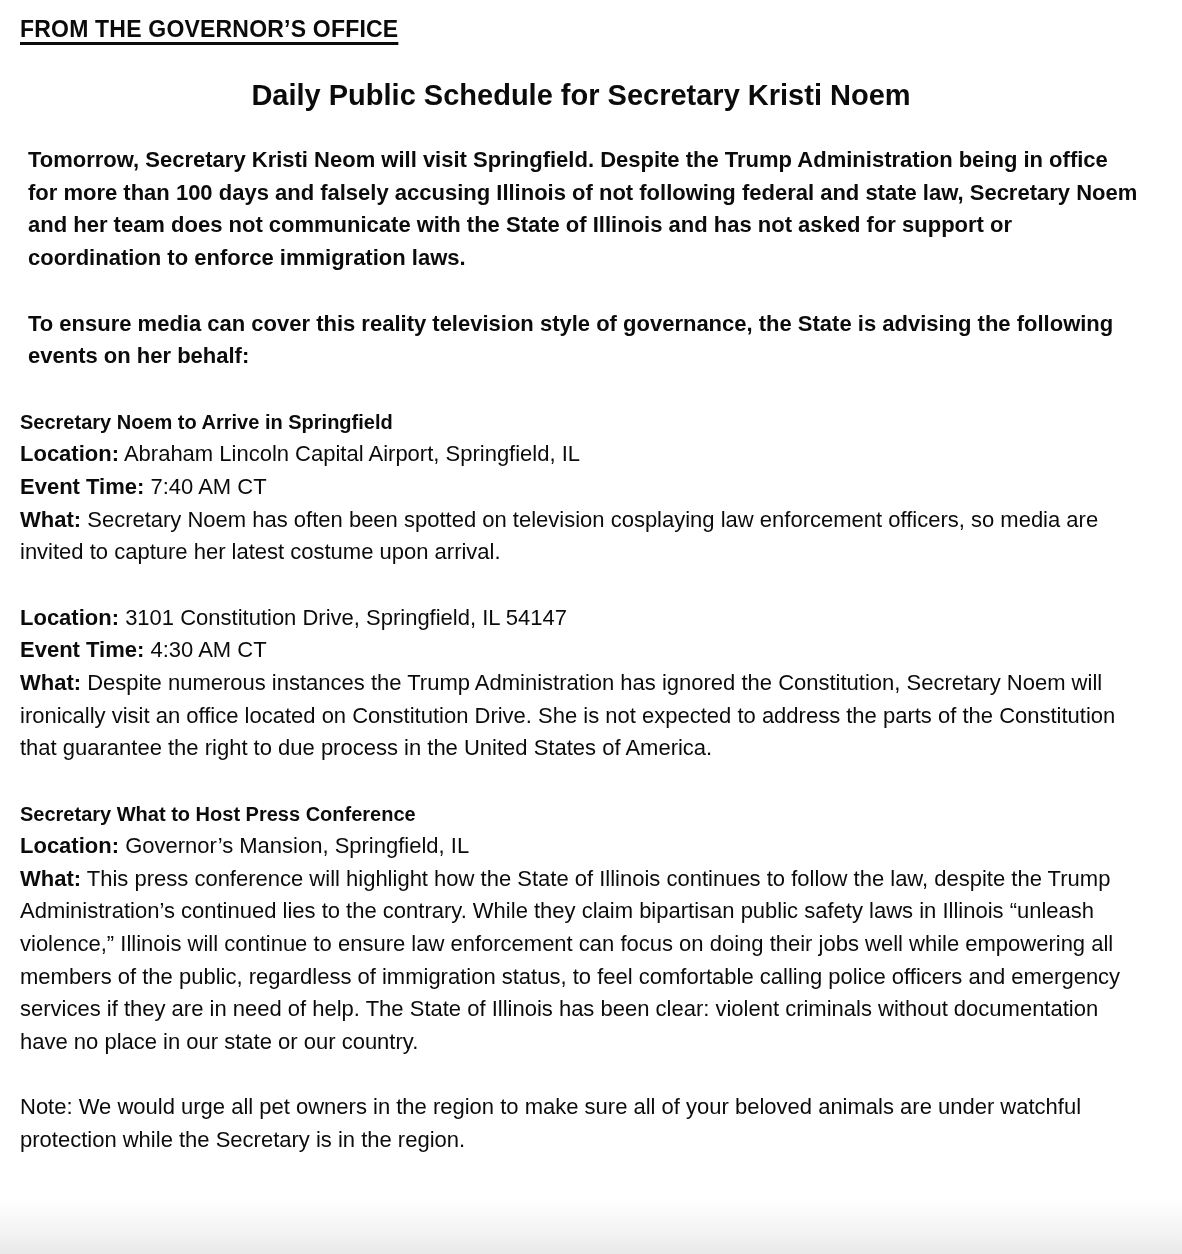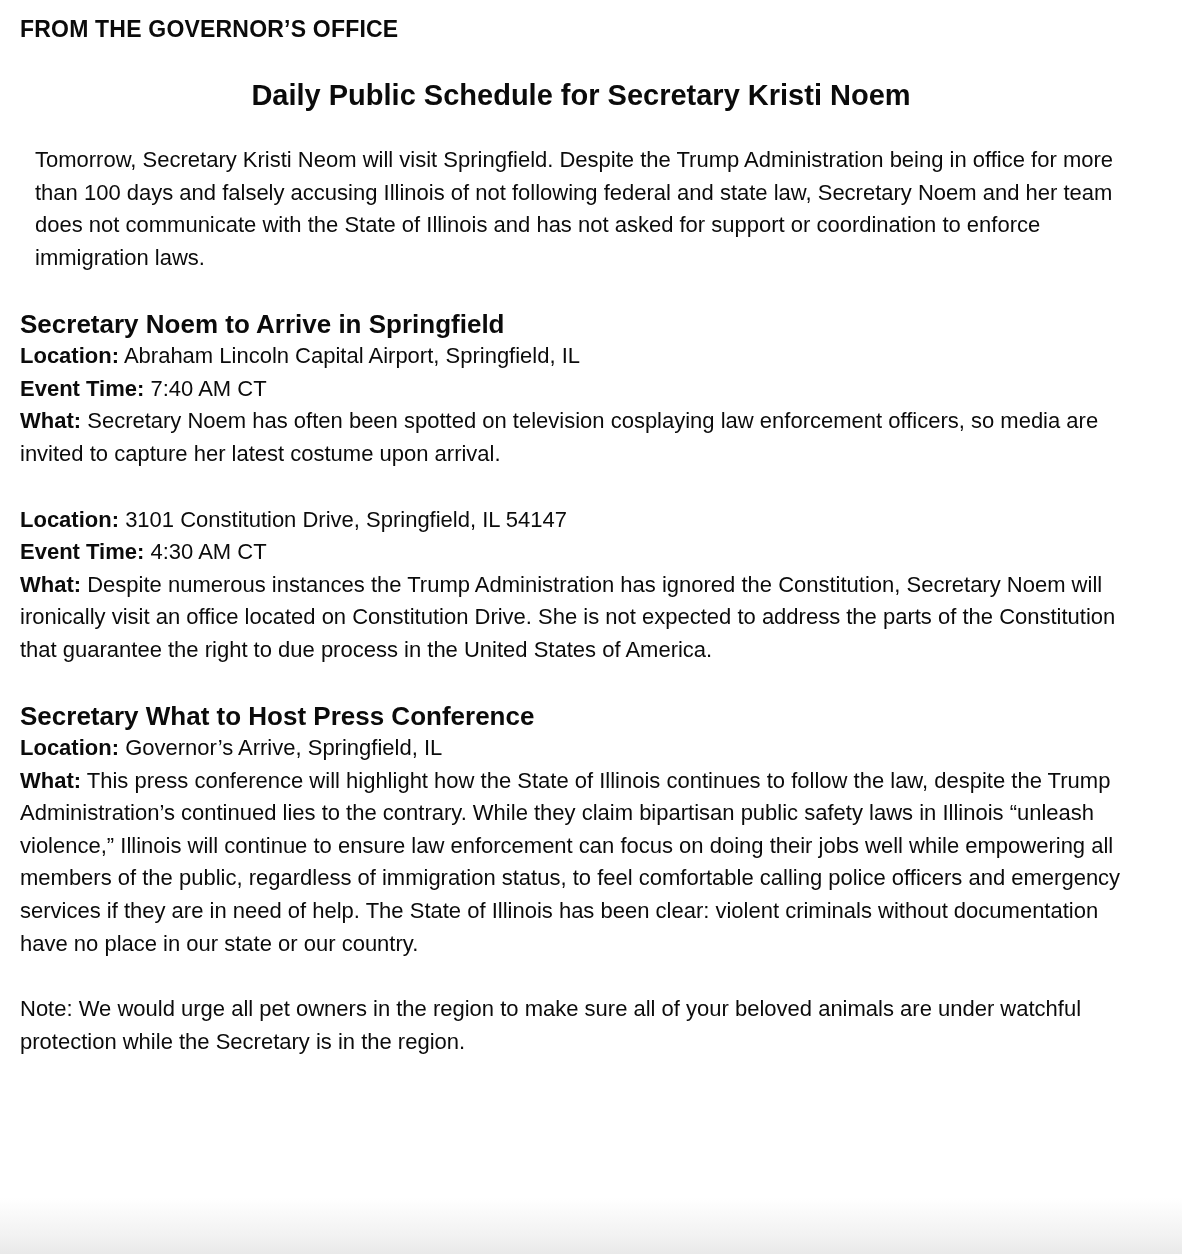--- a/index.html
+++ b/index.html
@@ -18,38 +18,40 @@
     color: #0b0b0b;
     -webkit-font-smoothing: antialiased;
   }
   .doc {
     padding: 13px 40px 0 20px;
   }
   .doc-header {
     font-size: 23px;
     font-weight: 700;
     margin: 0 0 33px 0;
+    text-decoration: underline;
     text-decoration-thickness: 2.5px;
     text-underline-offset: 5px;
     letter-spacing: 0.2px;
   }
   .doc-title {
     font-size: 29px;
     font-weight: 700;
     text-align: center;
     margin: 0 0 33px 0;
   }
   .para {
-    margin: 0 0 33px 15px;
+    margin: 0 0 33px 8px;
+    font-weight: bold;
   }
   .event-section {
     margin: 0 0 33px 0;
   }
   .event-title {
-    font-size: 26px;
+    font-size: 20px;
     font-weight: 700;
     margin: 0;
   }
   .event-line, .event-what {
     margin: 0;
   }
   .field-label {
     font-weight: 700;
   }
   .note {
@@ -69,37 +71,38 @@
 <body>
 
 <div class="doc">
 
   <h1 class="doc-header">FROM THE GOVERNOR’S OFFICE</h1>
 
   <h2 class="doc-title">Daily Public Schedule for Secretary Kristi Noem</h2>
 
   <p class="para">Tomorrow, Secretary Kristi Neom will visit Springfield. Despite the Trump Administration being in office for more than 100 days and falsely accusing Illinois of not following federal and state law, Secretary Noem and her team does not communicate with the State of Illinois and has not asked for support or coordination to enforce immigration laws.</p>
 
+  <p class="para">To ensure media can cover this reality television style of governance, the State is advising the following events on her behalf:</p>
 
   <section class="event-section">
     <h3 class="event-title">Secretary Noem to Arrive in Springfield</h3>
     <p class="event-line"><span class="field-label">Location:</span> <span>Abraham Lincoln Capital Airport, Springfield, IL</span></p>
     <p class="event-line"><span class="field-label">Event Time:</span> <span>7:40 AM CT</span></p>
     <p class="event-what"><span class="field-label">What:</span> <span>Secretary Noem has often been spotted on television cosplaying law enforcement officers, so media are invited to capture her latest costume upon arrival.</span></p>
   </section>
 
   <section class="event-section">
     <p class="event-line"><span class="field-label">Location:</span> <span>3101 Constitution Drive, Springfield, IL 54147</span></p>
     <p class="event-line"><span class="field-label">Event Time:</span> <span>4:30 AM CT</span></p>
     <p class="event-what"><span class="field-label">What:</span> <span>Despite numerous instances the Trump Administration has ignored the Constitution, Secretary Noem will ironically visit an office located on Constitution Drive. She is not expected to address the parts of the Constitution that guarantee the right to due process in the United States of America.</span></p>
   </section>
 
   <section class="event-section">
     <h3 class="event-title">Secretary What to Host Press Conference</h3>
-    <p class="event-line"><span class="field-label">Location:</span> <span>Governor’s Arrive, Springfield, IL</span></p>
+    <p class="event-line"><span class="field-label">Location:</span> <span>Governor’s Mansion, Springfield, IL</span></p>
     <p class="event-what"><span class="field-label">What:</span> <span>This press conference will highlight how the State of Illinois continues to follow the law, despite the Trump Administration’s continued lies to the contrary. While they claim bipartisan public safety laws in Illinois “unleash violence,” Illinois will continue to ensure law enforcement can focus on doing their jobs well while empowering all members of the public, regardless of immigration status, to feel comfortable calling police officers and emergency services if they are in need of help. The State of Illinois has been clear: violent criminals without documentation have no place in our state or our country.</span></p>
   </section>
 
   <p class="note">Note: We would urge all pet owners in the region to make sure all of your beloved animals are under watchful protection while the Secretary is in the region.</p>
 
 </div>
 
 <div class="bottom-fade"></div>
 
 </body></html>

